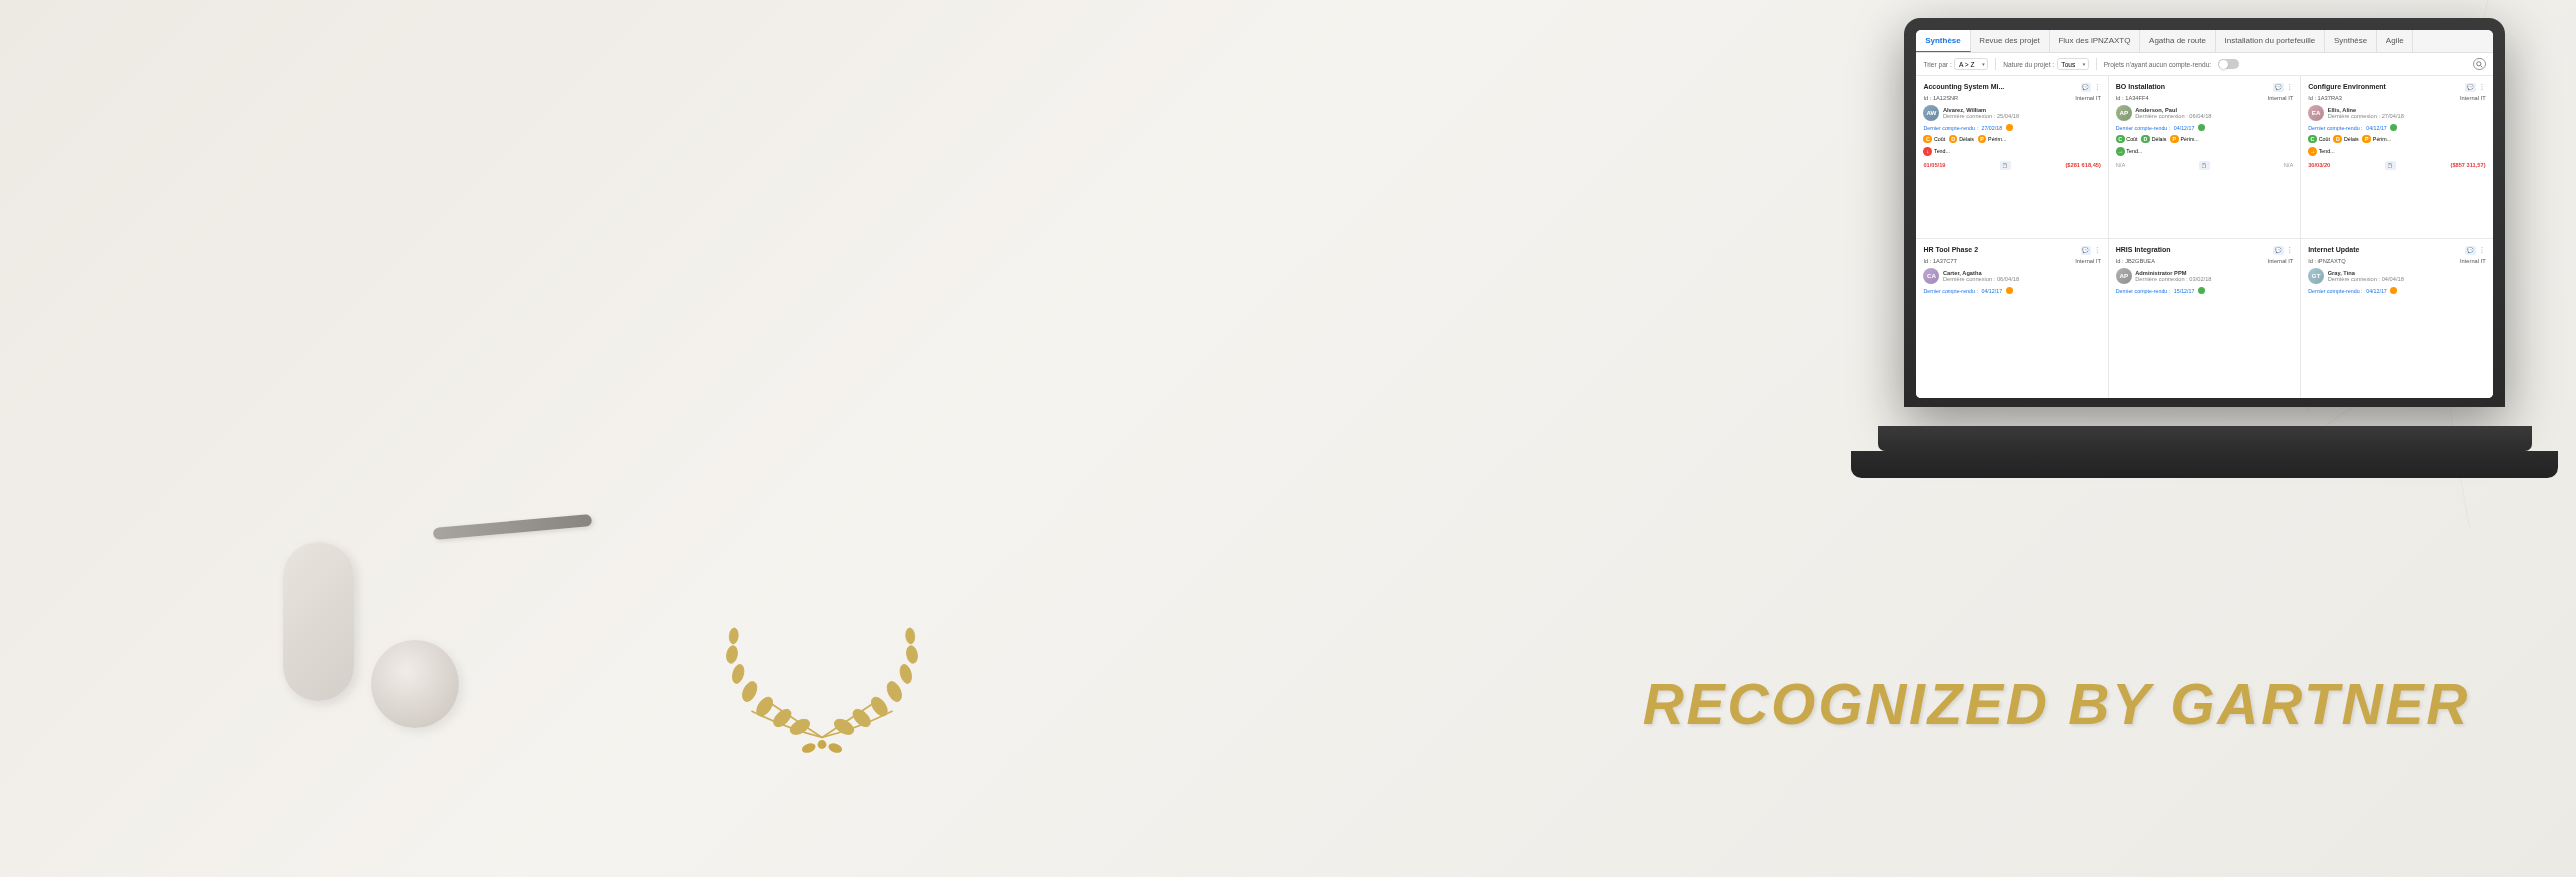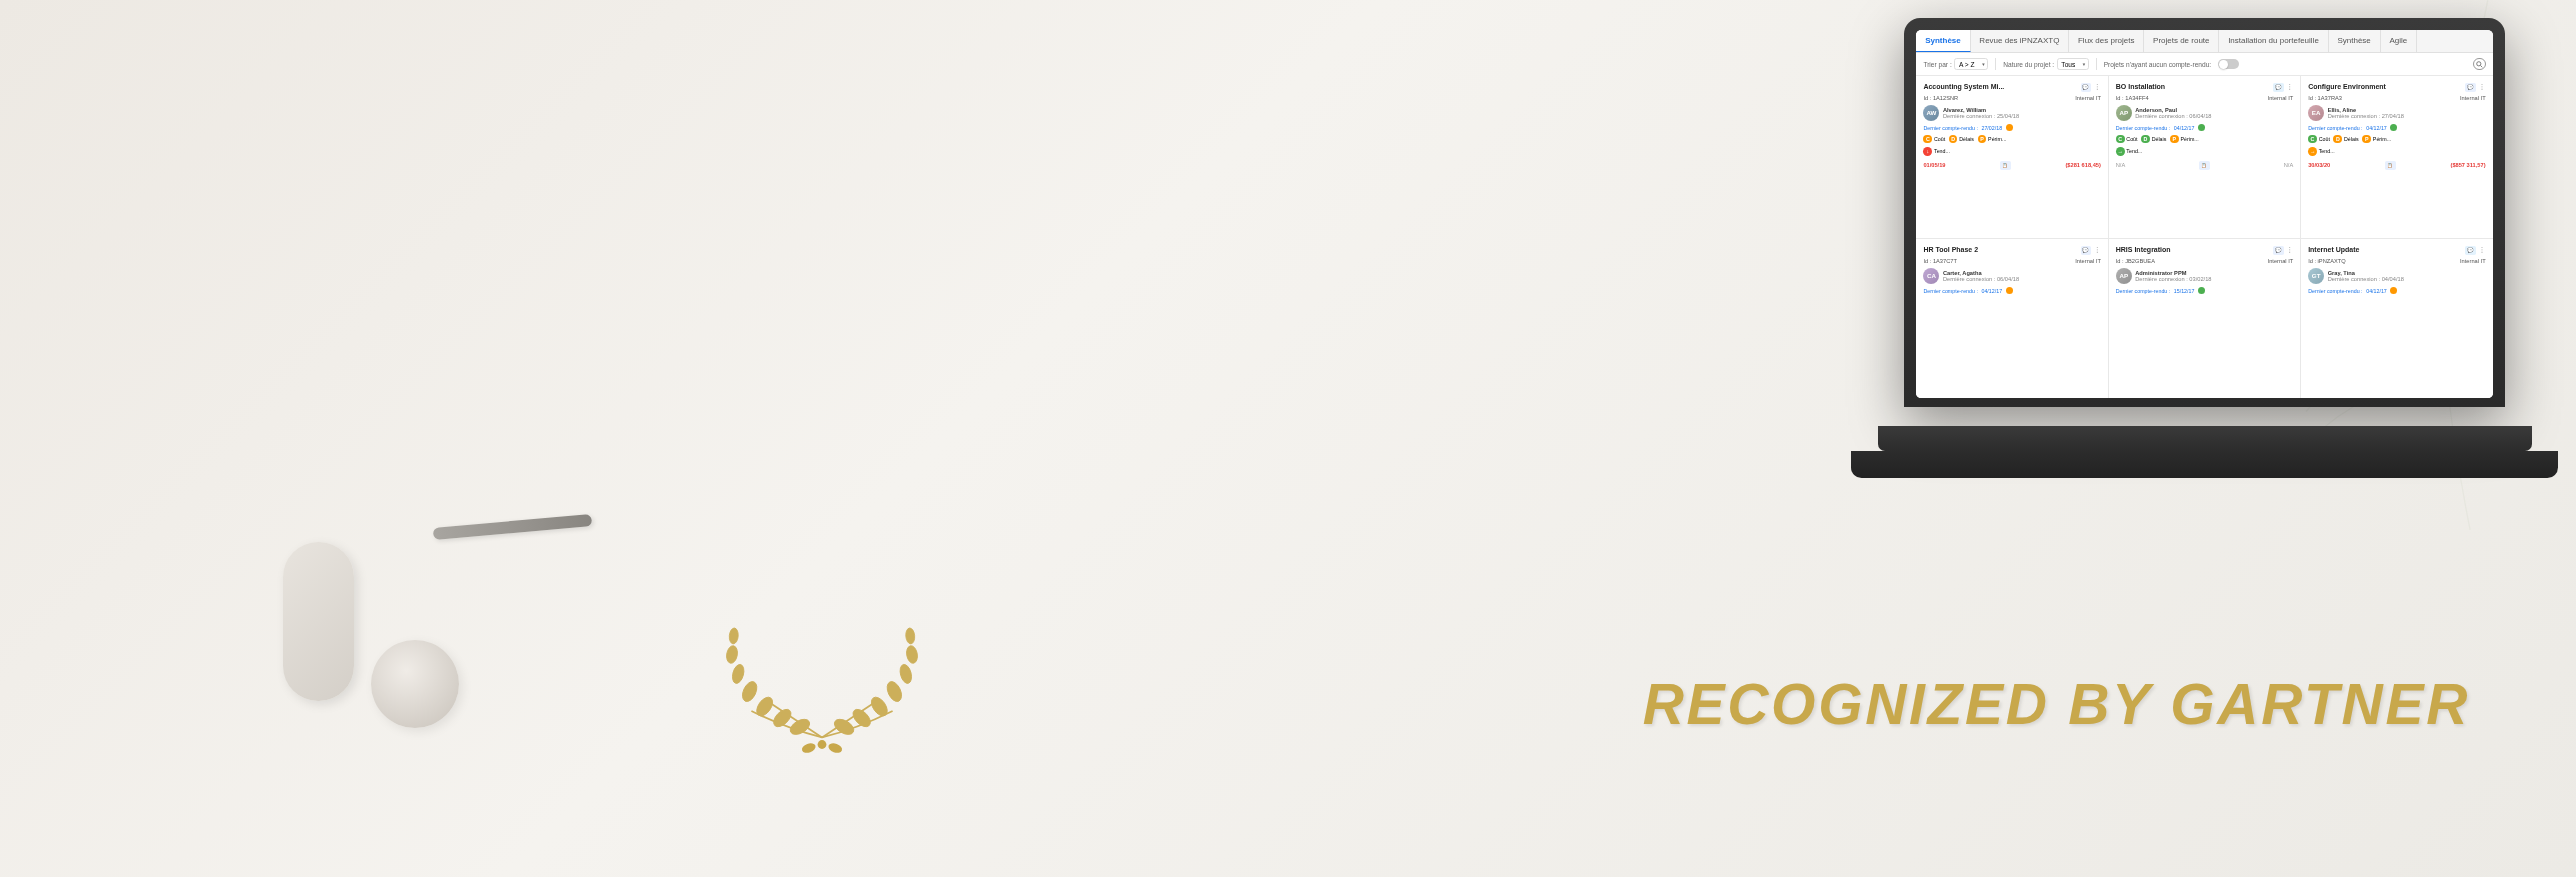--- a/index.html
+++ b/index.html
@@ -492,23 +492,23 @@
 </div>
 
 <div class="gartner-text">RECOGNIZED BY GARTNER</div>
 
 <div class="laptop-container">
   <div class="laptop-body">
     <div class="laptop-screen">
 
       <div class="screen-tabs">
         <div class="screen-tab active">Synthèse</div>
-        <div class="screen-tab">Revue des iPNZAXTQ</div>
-        <div class="screen-tab">Flux des projets</div>
-        <div class="screen-tab">Projets de route</div>
+        <div class="screen-tab">Revue des projet</div>
+        <div class="screen-tab">Flux des iPNZAXTQ</div>
+        <div class="screen-tab">Agatha de route</div>
         <div class="screen-tab">Installation du portefeuille</div>
         <div class="screen-tab">Synthèse</div>
         <div class="screen-tab">Agile</div>
       </div>
 
       <div class="screen-toolbar">
         <div class="toolbar-group">
           <span class="toolbar-label">Trier par :</span>
           <div class="toolbar-select-wrapper">
             <select class="toolbar-select">

